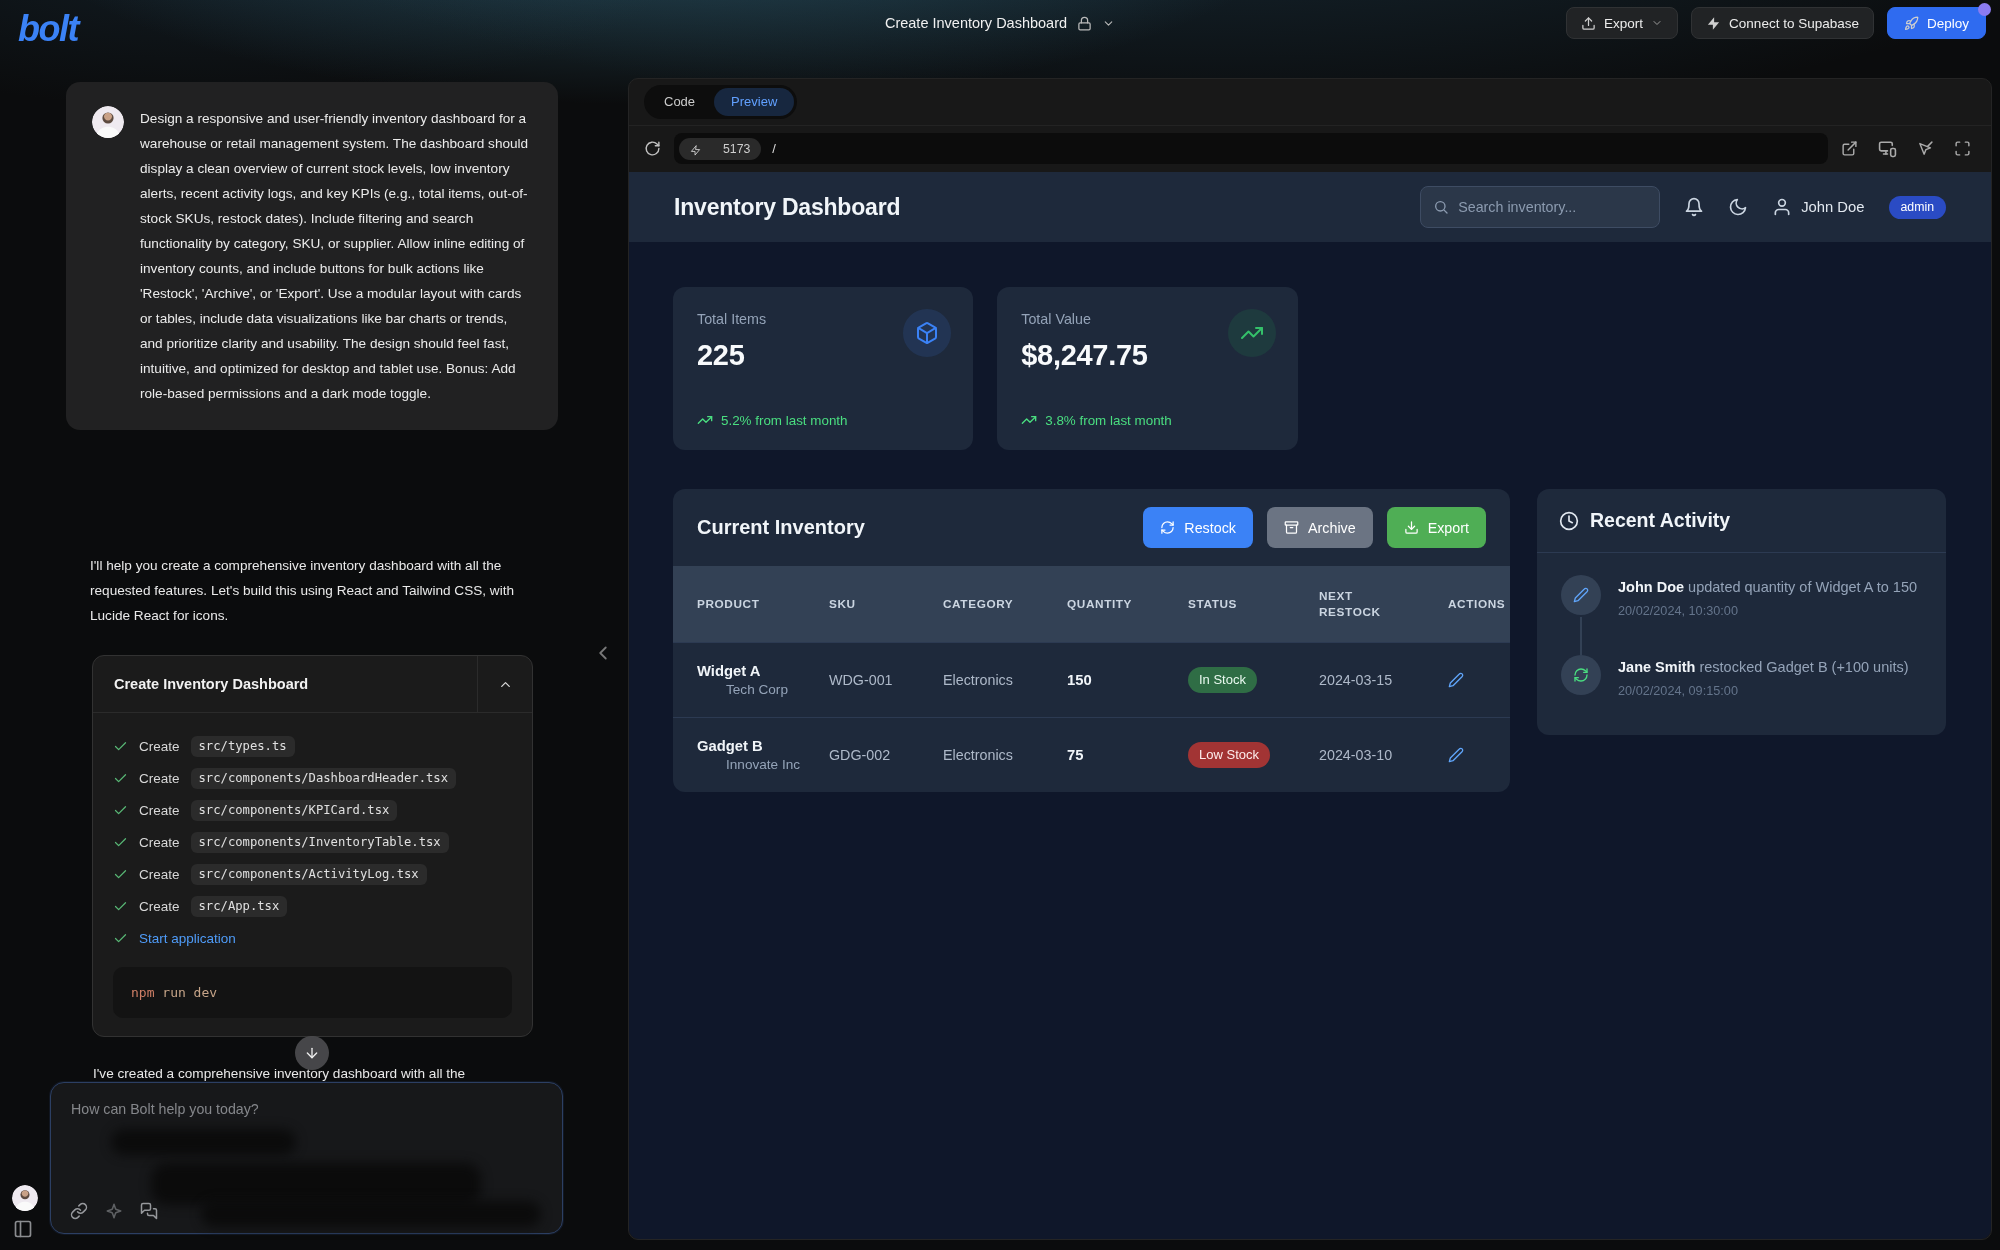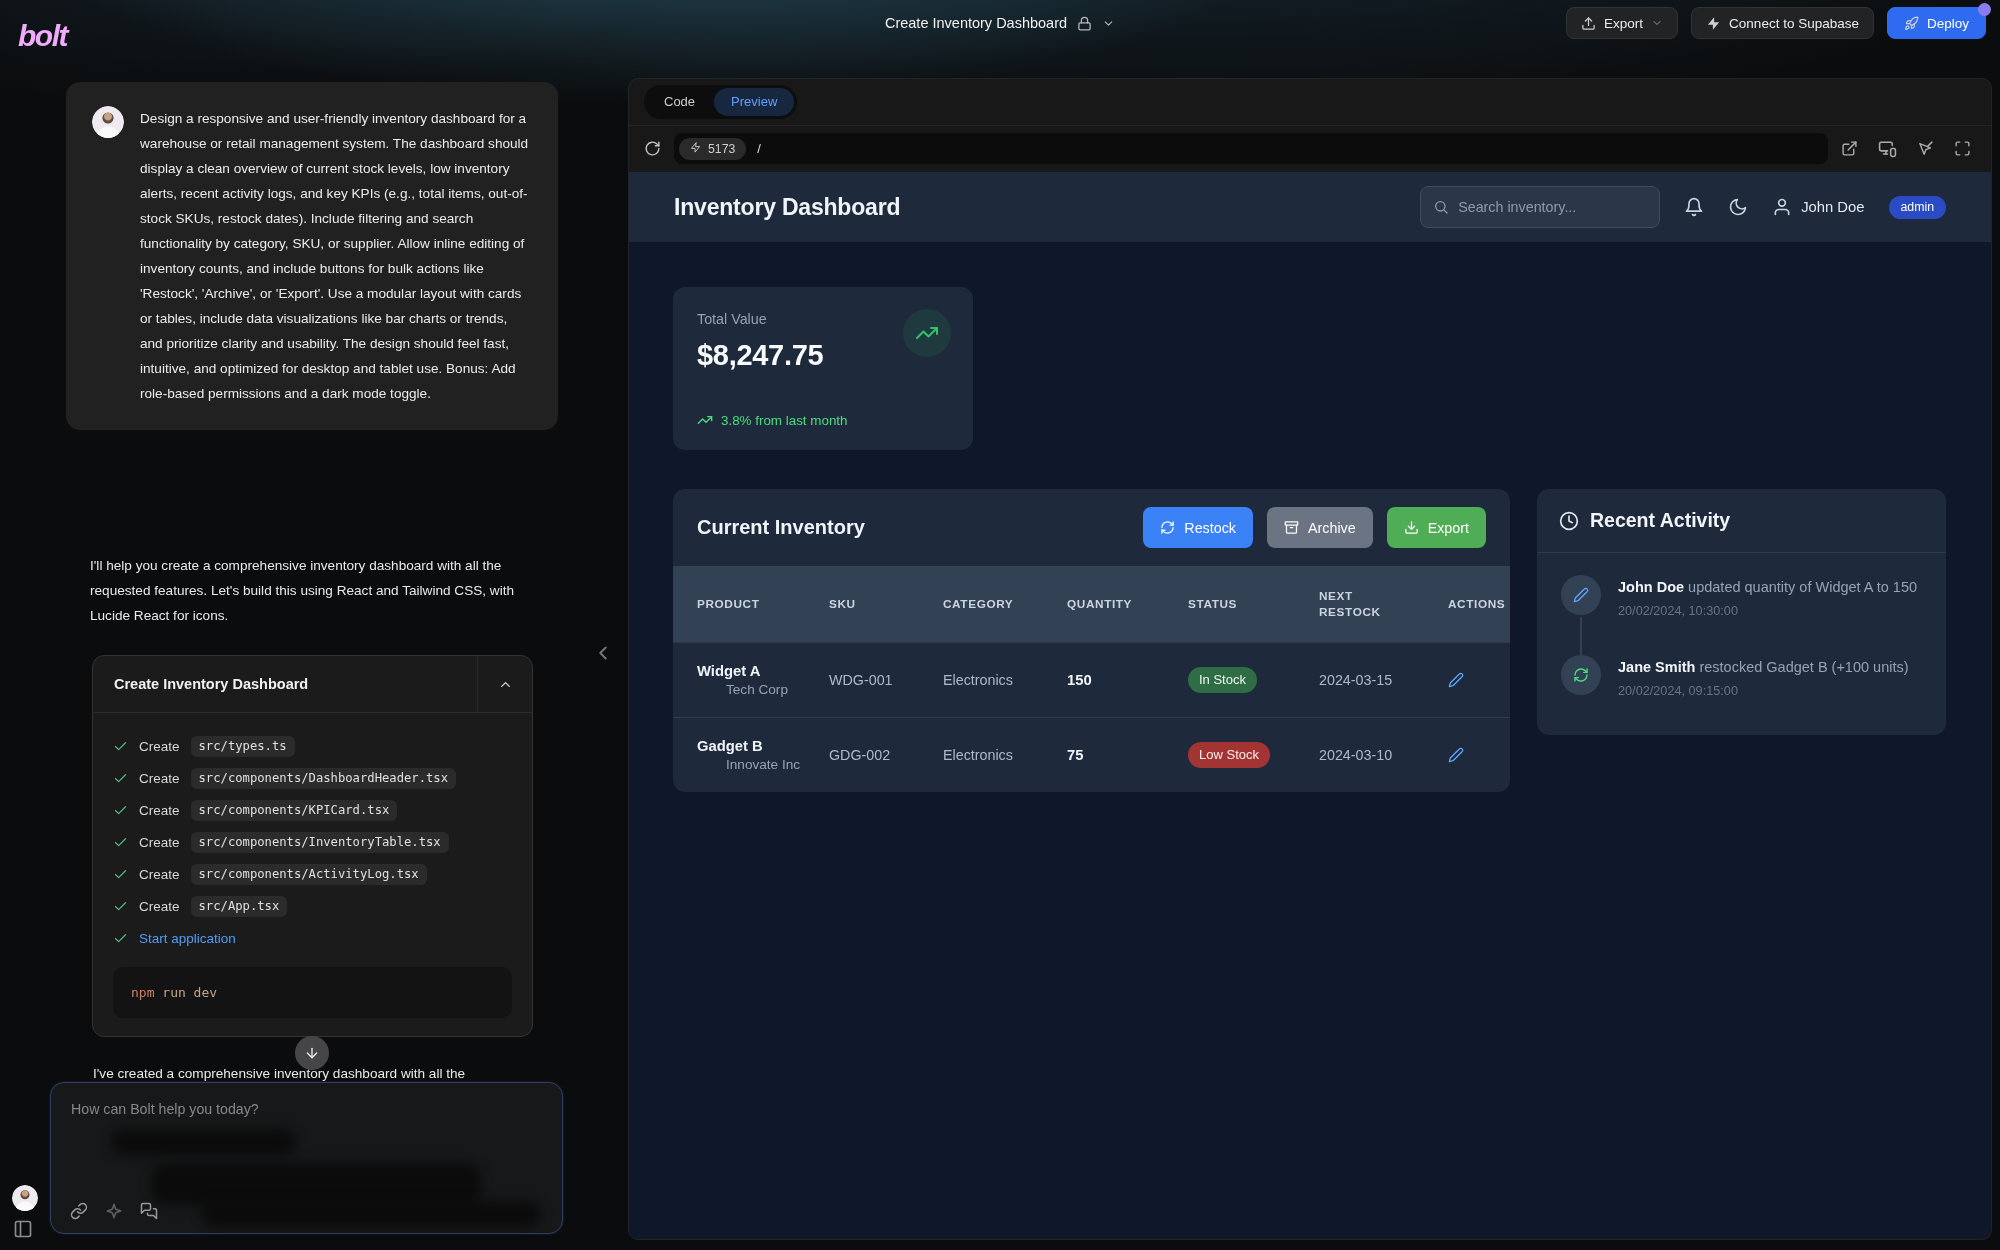--- a/index.html
+++ b/index.html
@@ -16,21 +16,21 @@
   
   .bg-glow { position:absolute; left:0; top:0; right:0; height:330px; pointer-events:none;
     background:
       radial-gradient(1000px 300px at 33% -90px, rgba(64,132,160,.50), rgba(64,132,160,0) 65%),
       radial-gradient(1400px 380px at 60% -140px, rgba(42,92,122,.40), rgba(42,92,122,0) 70%),
       radial-gradient(700px 240px at 10% -60px, rgba(32,62,82,.35), transparent 70%);
   }
 
   
   .topbar { position:absolute; left:0; top:0; right:0; height:46px; z-index:20; }
-  .logo { position:absolute; left:18px; top:19px; font-size:30px; font-weight:800; font-style:italic; letter-spacing:-1.5px; color:#f0abfc; }
+  .logo { position:absolute; left:18px; top:8px; font-size:36px; font-weight:800; font-style:italic; letter-spacing:-1.5px; color:#3b82f6; }
   .tb-center { position:absolute; left:0; right:0; top:0; height:46px; display:flex; align-items:center; justify-content:center; gap:10px; }
   .tb-title { font-size:14.5px; color:#f0f0f0; font-weight:500; }
   .tb-center .ic { color:#b9b9b9; }
   .tb-right { position:absolute; right:14px; top:7px; display:flex; gap:13px; }
   .tb-btn { height:32px; border-radius:8px; display:flex; align-items:center; gap:8px; padding:0 14px; background:#212325; border:1px solid #303234; font-size:13.5px; color:#ececec; cursor:pointer; }
   .tb-btn .ic { color:#cfcfcf; }
   .tb-btn.deploy { background:#2f6bf0; border-color:#2f6bf0; color:#fff; padding:0 16px; }
   .supa-zap { color:#3ecf8e; }
   .notif-dot { position:absolute; right:9px; top:3px; width:13px; height:13px; border-radius:50%; background:#8b7bf0; z-index:30; }
 
@@ -71,21 +71,21 @@
 
   
   .panel { position:absolute; left:628px; top:78px; width:1364px; height:1162px; background:#181818; border:1px solid #242424; border-radius:10px; z-index:5; }
   .tabs-row { height:47px; border-bottom:1px solid #232323; display:flex; align-items:center; padding-left:15px; }
   .seg { background:#0d0d0d; border-radius:999px; padding:3px; display:flex; gap:2px; }
   .seg-item { padding:6px 17px 7px; font-size:13px; color:#cccccc; border-radius:999px; cursor:pointer; }
   .seg-item.active { background:#17273f; color:#61a0ff; font-weight:500; }
   .url-row { height:45px; display:flex; align-items:center; padding:0 15px; gap:13px; }
   .reload { color:#c2c2c2; cursor:pointer; }
   .url-field { flex:1; height:31px; background:#0c0c0c; border-radius:8px; display:flex; align-items:center; padding:0 5px; gap:11px; cursor:text; }
-  .port-pill { background:#2a2a2a; border-radius:999px; padding:4px 11px; display:flex; align-items:flex-start; gap:7px; color:#cfcfcf; }
+  .port-pill { background:#2a2a2a; border-radius:999px; padding:4px 11px; display:flex; align-items:flex-end; gap:22px; color:#cfcfcf; }
   .port-pill span { font-size:12.3px; }
   .url-path { font-size:13px; color:#dcdcdc; }
   .url-icons { display:flex; gap:20px; align-items:center; color:#ababab; padding-right:5px; }
   .url-icons .ic { cursor:pointer; }
 
   
   .viewport { position:absolute; left:0; right:0; top:93px; bottom:0; background:#0f172a; border-radius:0 0 10px 10px; overflow:hidden; }
   .dash-head { height:70px; background:#1e293b; display:flex; align-items:center; padding:0 45px; }
   .dash-title { font-size:23px; font-weight:700; color:#f1f5f9; letter-spacing:-.2px; }
   .dash-right { margin-left:auto; display:flex; align-items:center; gap:24px; }
@@ -496,20 +496,35 @@
             </svg>
           <span class="user-name">John Doe</span>
         </div>
         <span class="role-badge">admin</span>
       </div>
     </div>
 
     <div class="dash-content">
       <div class="kpi-grid">
         <div class="kpi">
+          <div class="kpi-label">Total Items</div>
+          <div class="kpi-value">225</div>
+          <div class="kpi-badge blue">
+              <svg class="ic" width="24" height="24">
+                <use href="#i-package"></use>
+              </svg>
+            </div>
+          <div class="kpi-trend up">
+            <svg class="ic" width="16" height="16">
+                <use href="#i-trend-up"></use>
+              </svg>
+            <span>5.2% from last month</span>
+          </div>
+        </div>
+        <div class="kpi">
           <div class="kpi-label">Total Value</div>
           <div class="kpi-value">$8,247.75</div>
           <div class="kpi-badge green">
               <svg class="ic" width="24" height="24">
                 <use href="#i-trend-up"></use>
               </svg>
             </div>
           <div class="kpi-trend up">
             <svg class="ic" width="16" height="16">
                 <use href="#i-trend-up"></use>

